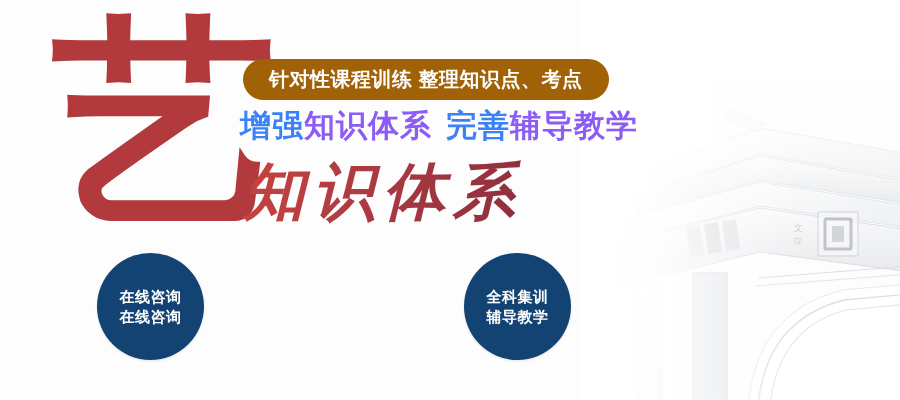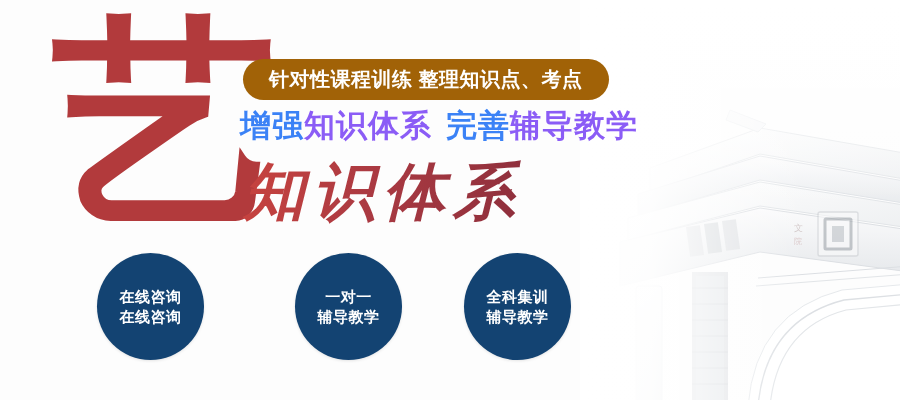--- a/index.html
+++ b/index.html
@@ -219,24 +219,20 @@
 
   <div class="brush-line">知识体系</div>
 
   <div class="circle-row">
 
     <div class="circle c1">
       <span class="ln">在线咨询</span>
       <span class="ln">在线咨询</span>
     </div>
 
-    <div class="circle c2">
-      <span class="ln">一对一</span>
-      <span class="ln">辅导教学</span>
-    </div>
 
     <div class="circle c3">
       <span class="ln">全科集训</span>
       <span class="ln">辅导教学</span>
     </div>
 
   </div>
 
 </div>
 

